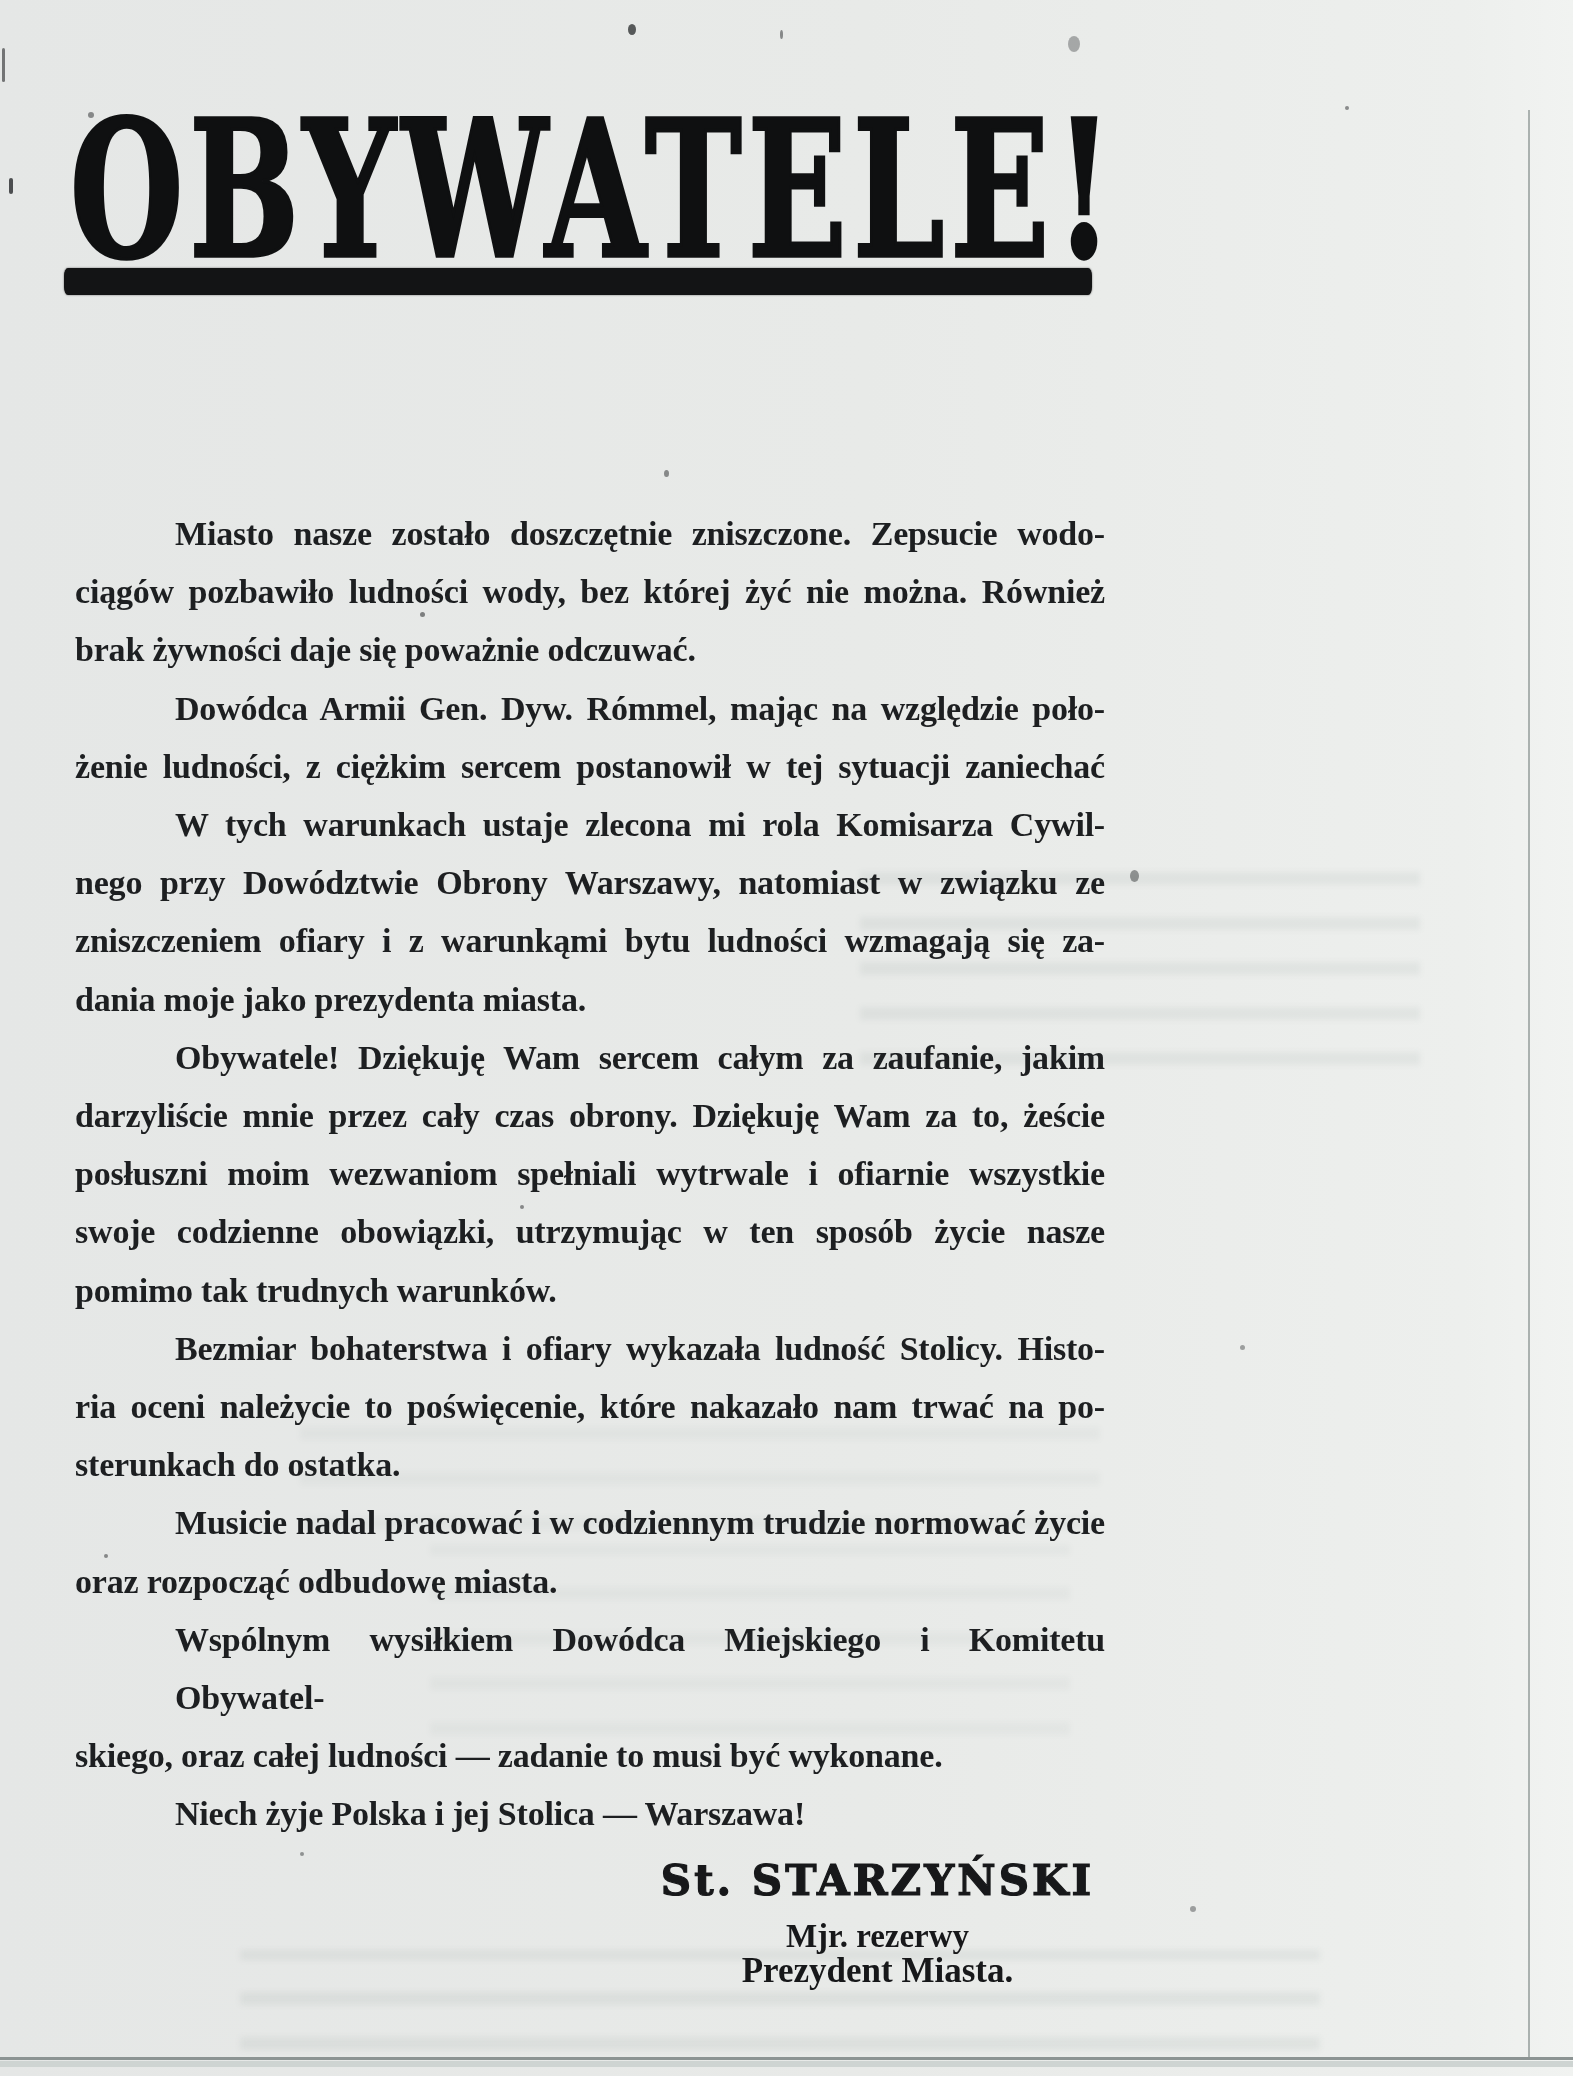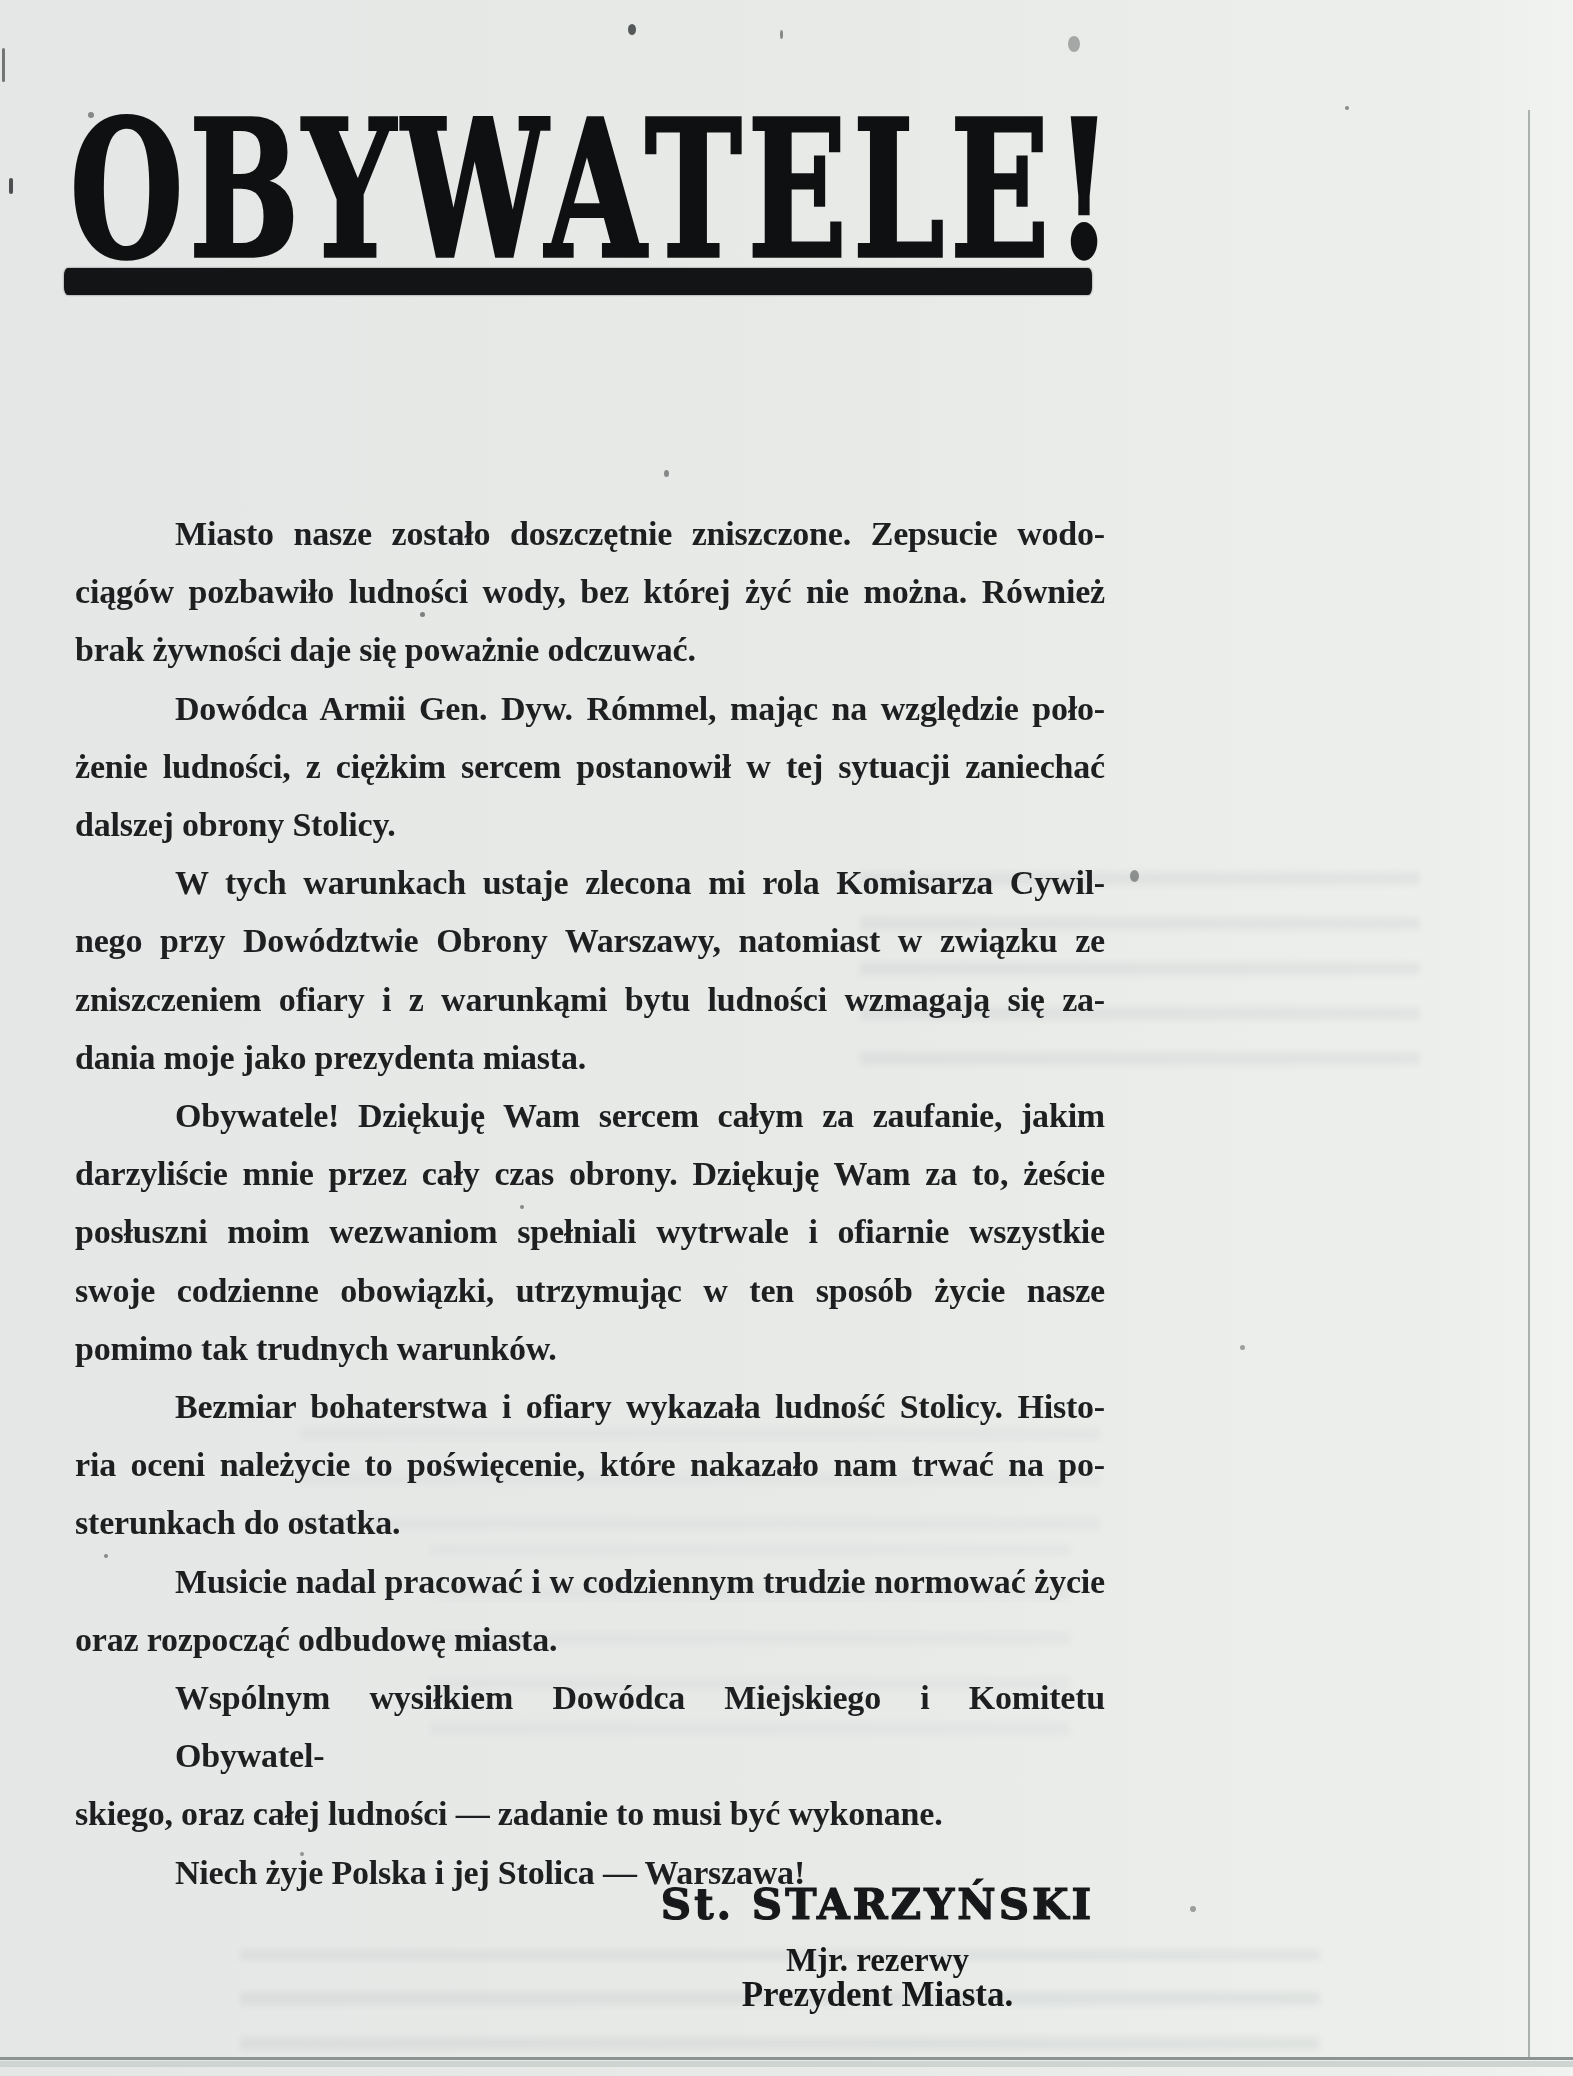--- a/index.html
+++ b/index.html
@@ -35,21 +35,21 @@
     font-size:34px; line-height:58.2px; color:#1d1f21;
     letter-spacing:-0.2px;
   }
   .line { text-align:justify; text-align-last:justify; }
   .line.last { text-align-last:left; }
   .line.indent { padding-left:100px; }
   
   .signature { position:absolute; left:650px; top:1860px; width:455px; text-align:center; color:#17181a; }
   .sig-name {
     font-family:"DejaVu Serif", serif; font-weight:bold; font-size:42px; line-height:1;
-    letter-spacing:3px; -webkit-text-stroke:1.2px #17181a; white-space:nowrap;margin-top:24px;
+    letter-spacing:3px; -webkit-text-stroke:1.2px #17181a; white-space:nowrap;
   }
   .sig-rank { margin-top:18px; font-weight:bold; font-size:33px; line-height:1;text-align:center; }
   .sig-role { font-weight:bold; font-size:35px; line-height:1; }
   
   .ghost {
     position:absolute;
     background:repeating-linear-gradient(0deg, rgba(95,115,110,.22) 0 13px, rgba(0,0,0,0) 13px 45px);
     filter:blur(3px);
   }
   .page-edge { position:absolute; left:1528px; top:110px; height:1950px; width:2px; background:#aab1af; }
@@ -72,21 +72,20 @@
 
   <div class="body-text">
     <div class="para">
       <div class="line indent">Miasto nasze zostało doszczętnie zniszczone.  Zepsucie wodo-</div>
       <div class="line">ciągów pozbawiło ludności wody, bez której żyć nie można. Również</div>
       <div class="line last">brak żywności daje się poważnie odczuwać.</div>
     </div>
     <div class="para">
       <div class="line indent">Dowódca Armii Gen. Dyw. Rómmel, mając na względzie poło-</div>
       <div class="line">żenie ludności, z ciężkim sercem postanowił w tej sytuacji zaniechać</div>
-      <div class="line last">dalszej obrony Stolicy.</div>
     </div>
     <div class="para">
       <div class="line indent">W tych warunkach ustaje zlecona mi rola Komisarza Cywil-</div>
       <div class="line">nego przy Dowództwie Obrony Warszawy, natomiast w związku ze</div>
       <div class="line">zniszczeniem ofiary i z warunkąmi bytu ludności wzmagają się za-</div>
       <div class="line last">dania moje jako prezydenta miasta.</div>
     </div>
     <div class="para">
       <div class="line indent">Obywatele!  Dziękuję Wam sercem całym za zaufanie, jakim</div>
       <div class="line">darzyliście mnie przez cały czas obrony.  Dziękuję Wam za to, żeście</div>

